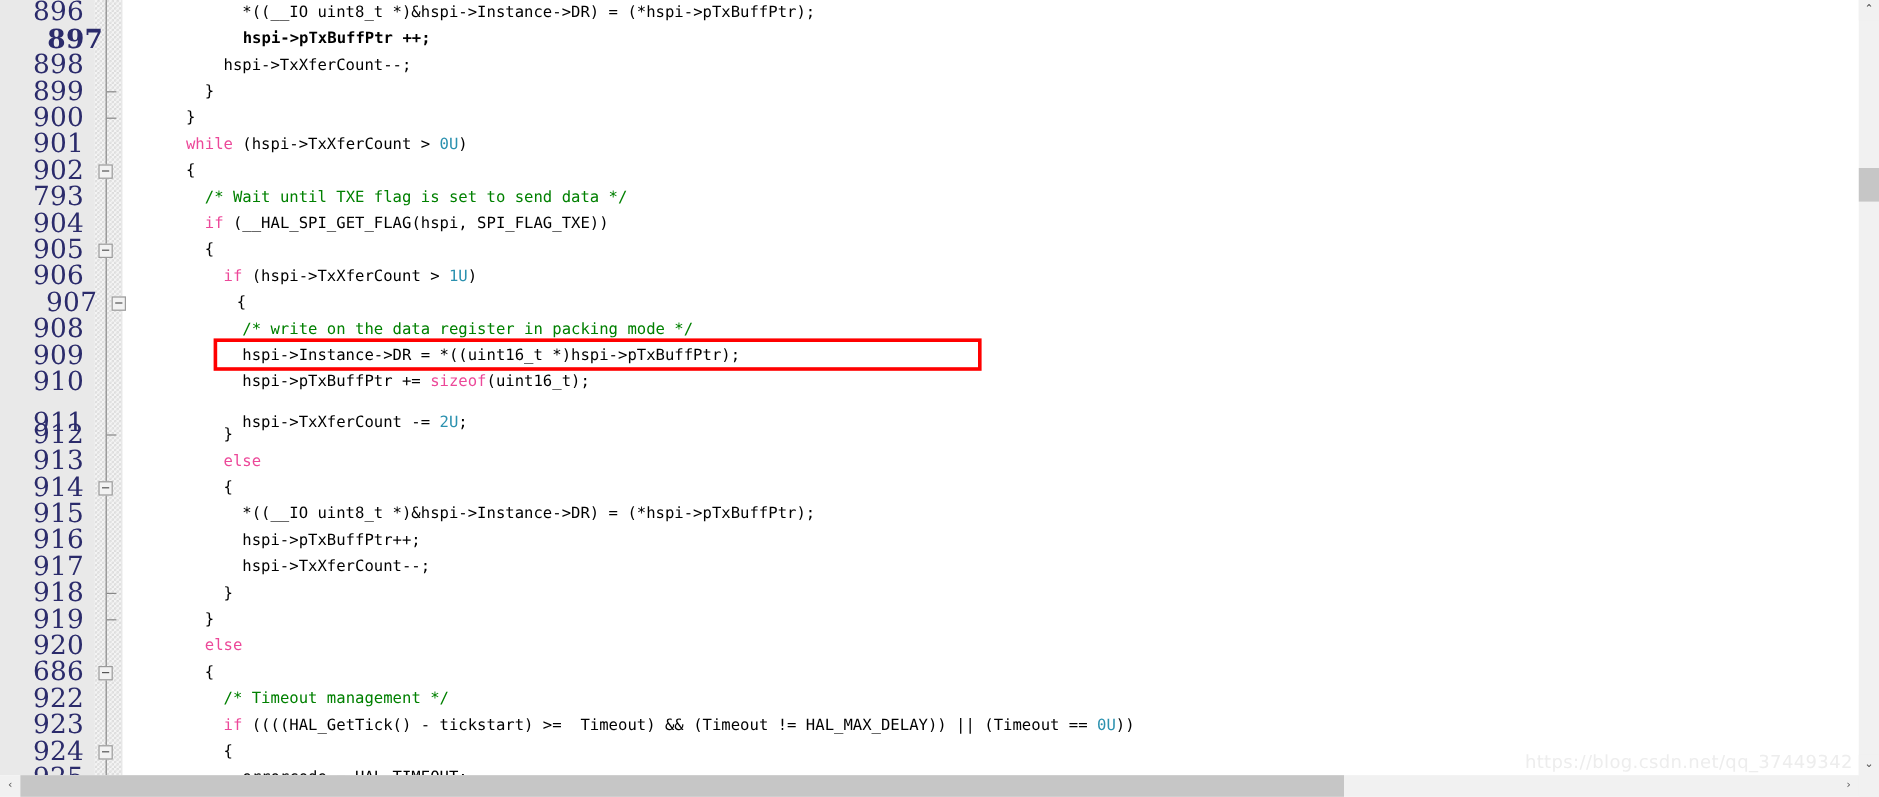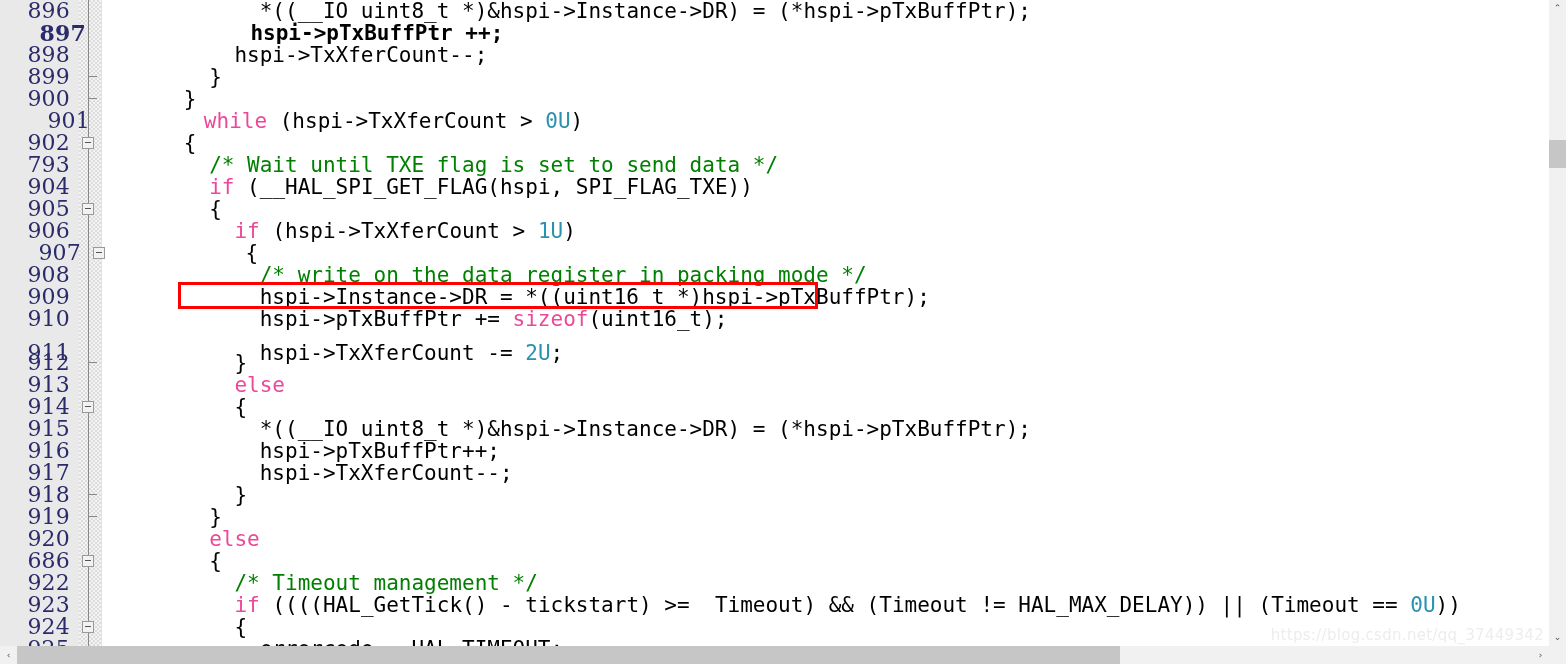--- a/index.html
+++ b/index.html
@@ -90,21 +90,21 @@
     color: #2b2b6b;
     font-family: "DejaVu Serif", "Liberation Serif", serif;
     font-size: 22px;
     letter-spacing: 0.2px;
   }
   .code {
     position: absolute;
     left: 108px;
     top: 0;
     font-family: "DejaVu Sans Mono", "Liberation Mono", monospace;
-    font-size: 21px;
+    font-size: 13px;
     color: #000000;
     white-space: pre;
   }
 
   
   .fold-box {
     position: absolute;
     left: 82px;
     top: 5px;
     width: 12px;
@@ -245,21 +245,21 @@
     <div class="fold-strip"></div>
     <div class="fold-tree-line"></div>
     <div class="gutter-edge"></div>
 
     <div class="rows" id="rows">
         <div class="row" style="top: 0px; position: absolute; left: 0px; width: 1532px;"><div class="lineno">896</div><div class="code"><span class="txt">            *((</span><span class="txt">__IO uint8_t *)&amp;hspi-&gt;Instance-&gt;DR) = (*hspi-&gt;pTxBuffPtr);</span></div></div>
         <div class="row" style="top: 22px; position: absolute; left: 16px; width: 1532px; font-weight: bold;"><div class="lineno">897</div><div class="code"><span class="txt">          hspi-&gt;pTxBuffPtr ++;</span></div></div>
         <div class="row" style="top: 44px; position: absolute; left: 0px; width: 1532px;"><div class="lineno">898</div><div class="code"><span class="txt">          hspi-&gt;TxXferCount--;</span></div></div>
         <div class="row" style="top: 66px; position: absolute; left: 0px; width: 1532px;"><div class="lineno">899</div><div class="fold-dash"></div><div class="code"><span class="txt">        }</span></div></div>
         <div class="row" style="top: 88px; position: absolute; left: 0px; width: 1532px;"><div class="lineno">900</div><div class="fold-dash"></div><div class="code"><span class="txt">      }</span></div></div>
-        <div class="row" style="top: 110px; position: absolute; left: 0px; width: 1532px; margin-left: 20px;"><div class="lineno">901</div><div class="code"><span class="txt">      </span><span class="kw">while</span><span class="txt"> (hspi-&gt;TxXferCount &gt; </span><span class="num">0U</span><span class="txt">)</span></div></div>
+        <div class="row" style="top: 110px; position: absolute; left: 0px; width: 1532px;"><div class="lineno">901</div><div class="code"><span class="txt">      </span><span class="kw">while</span><span class="txt"> (hspi-&gt;TxXferCount &gt; </span><span class="num">0U</span><span class="txt">)</span></div></div>
         <div class="row" style="top: 132px; position: absolute; left: 0px; width: 1532px;"><div class="lineno">902</div><div class="fold-box"></div><div class="code"><span class="txt">      {</span></div></div>
         <div class="row" style="top: 154px; position: absolute; left: 0px; width: 1532px;"><div class="lineno">793</div><div class="code"><span class="txt">        </span><span class="cmt">/* Wait until TXE flag is set to send data */</span></div></div>
         <div class="row" style="top: 176px; position: absolute; left: 0px; width: 1532px;"><div class="lineno">904</div><div class="code"><span class="txt">        </span><span class="kw">if</span><span class="txt"> (__HAL_SPI_GET_FLAG(hspi, SPI_FLAG_TXE))</span></div></div>
         <div class="row" style="top: 198px; position: absolute; left: 0px; width: 1532px;"><div class="lineno">905</div><div class="fold-box"></div><div class="code"><span class="txt">        {</span></div></div>
         <div class="row" style="top: 220px; position: absolute; left: 0px; width: 1532px;"><div class="lineno">906</div><div class="code"><span class="txt">          </span><span class="kw">if</span><span class="txt"> (hspi-&gt;TxXferCount &gt; </span><span class="num">1U</span><span class="txt">)</span></div></div>
         <div class="row" style="top: 242px; position: absolute; left: 11px; width: 1532px;"><div class="lineno">907</div><div class="fold-box"></div><div class="code"><span class="txt">          {</span></div></div>
         <div class="row" style="top: 264px; position: absolute; left: 0px; width: 1532px;"><div class="lineno">908</div><div class="code"><span class="txt">            </span><span class="cmt">/* write on the data register in packing mode */</span></div></div>
         <div class="row" style="top: 286px; position: absolute; left: 0px; width: 1532px;"><div class="lineno">909</div><div class="code"><span class="txt">            hspi-&gt;Instance-&gt;DR = *((uint16_t *)hspi-&gt;pTxBuffPtr);</span></div></div>
         <div class="row" style="top: 308px; position: absolute; left: 0px; width: 1532px;"><div class="lineno">910</div><div class="code"><span class="txt">            hspi-&gt;pTxBuffPtr += </span><span class="kw">sizeof</span><span class="txt">(uint16_t);</span></div></div>
         <div class="row" style="top: 342px; position: absolute; left: 0px; width: 1532px;"><div class="lineno">911</div><div class="code"><span class="txt">            hspi-&gt;TxXferCount -= </span><span class="num">2U</span><span class="txt">;</span></div></div>

